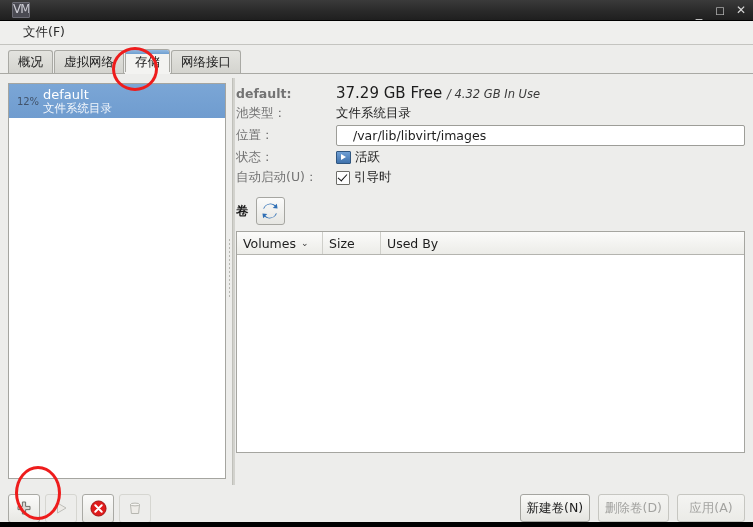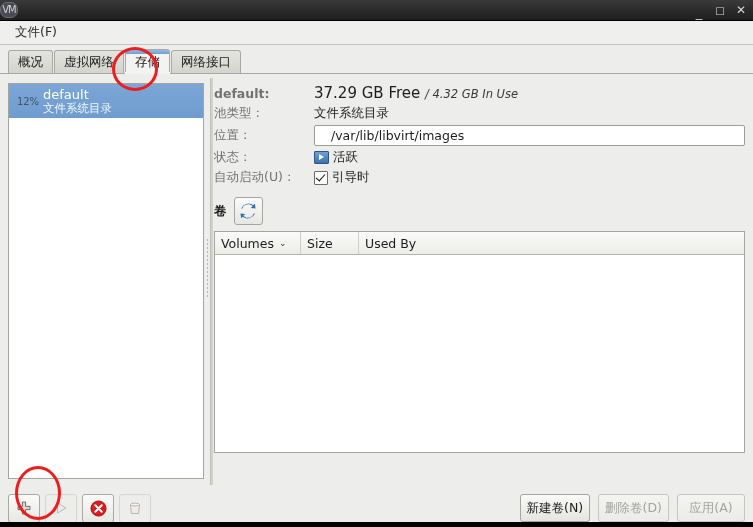--- a/index.html
+++ b/index.html
@@ -24,25 +24,25 @@
     position: relative;
     height: 21px;
     background: linear-gradient(to bottom, #3a3a3a 0%, #2b2b2b 50%, #1f1f1f 100%);
     border-bottom: 1px solid #000;
     display: flex;
     align-items: center;
     box-sizing: border-box;
   }
   .title-icon {
     width: 16px; height: 14px;
-    margin-left: 0;
+    margin-left: 12px;
     background: #4a4a52;
     border: 1px solid #6b6b74;
-    border-radius: 7px;
-    font-size: 10px;
+    border-radius: 1px;
+    font-size: 12px;
     color: #cfcfd6;
     text-align: center;
     line-height: 13px;
     letter-spacing: -1px;
     overflow: hidden;
   }
   .title-text {
     position: absolute;
     left: 0; right: 0;
     text-align: center;
@@ -76,21 +76,21 @@
     background: #efefed;
     border-bottom: 1px solid #c4c4c0;
     display: flex;
     align-items: center;
     box-sizing: border-box;
   }
   .menu-item {
     font-size: 12.5px;
     color: #2a2a2a;
     padding: 2px 7px;
-    margin-left: 8px;
+    margin-left: 16px;
     cursor: default;
   }
 
   
   .content {
     position: relative;
     height: 482px;
     background: #ededeb;
     box-sizing: border-box;
   }
@@ -151,21 +151,21 @@
   .main {
     position: absolute;
     left: 0; right: 0;
     top: 29px;
     bottom: 46px;
     display: flex;
     box-sizing: border-box;
   }
   .left-pane {
     position: relative;
-    width: 196px;
+    width: 218px;
     margin: 5px 0 6px 8px;
     box-sizing: border-box;
     display: flex;
   }
   .pool-list {
     flex: 1;
     background: #ffffff;
     border: 1px solid #a5a5a0;
     box-sizing: border-box;
     overflow: hidden;

